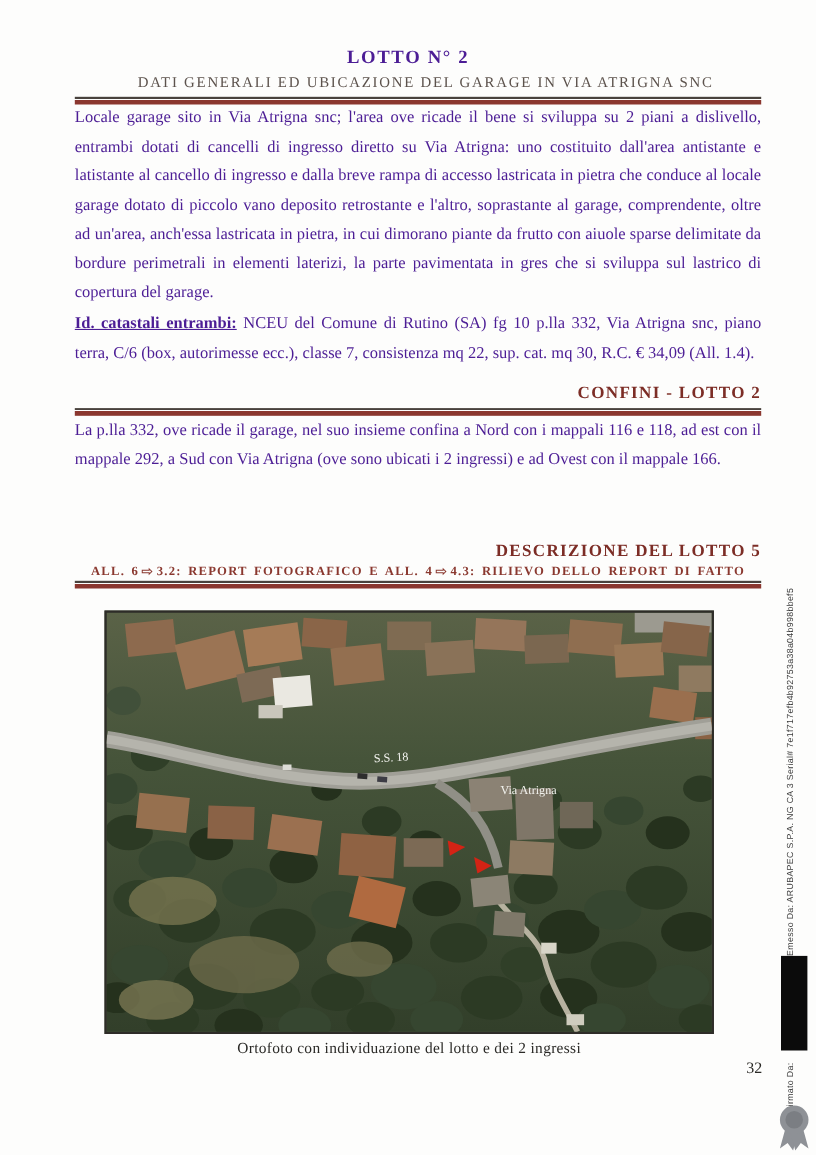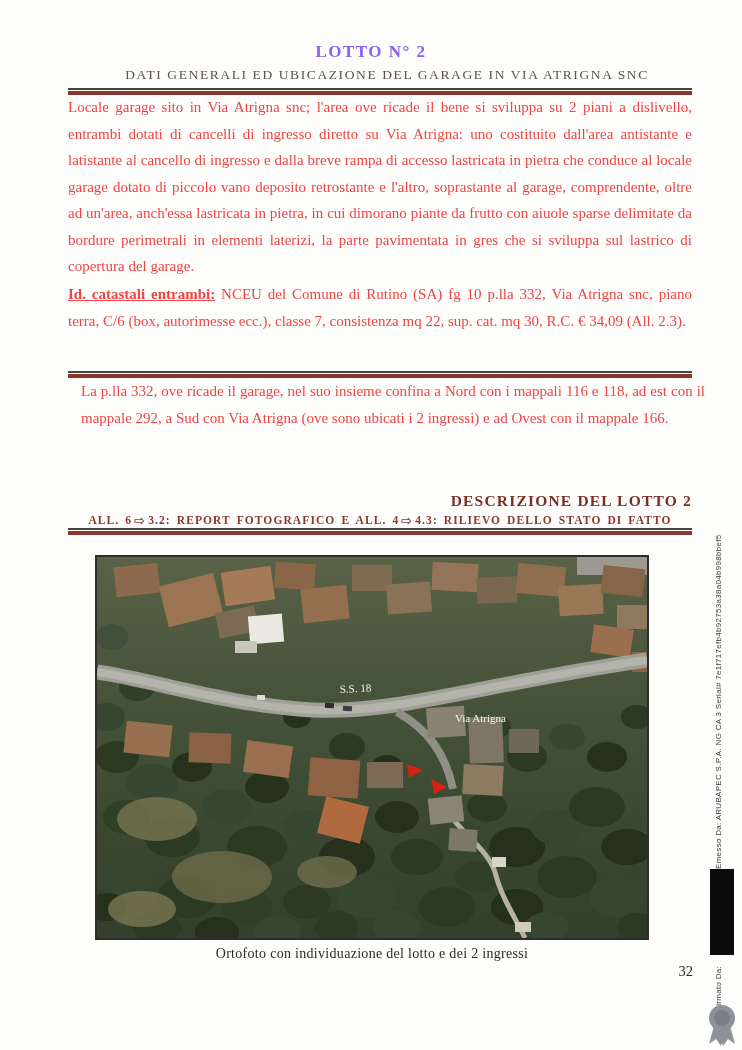--- a/index.html
+++ b/index.html
@@ -4,33 +4,33 @@
 <style>
   html,body{margin:0;padding:0;background:#e8e8e8;}
   .page{
     position:relative;width:742px;height:1050px;margin:0 auto;
     background:#fdfdfc;overflow:hidden;
     font-family:"Liberation Serif", serif;color:#242321;
   }
   .abs{position:absolute;}
   .title{
     top:42px;left:0;width:742px;text-align:center;
-    font-size:17px;font-weight:bold;color:#8b5cf6;letter-spacing:1.5px;
+    font-size:17px;font-weight:bold;color:#4c1d95;letter-spacing:1.5px;
   }
   .subtitle{
     top:67px;left:0;width:742px;text-align:center;
     font-size:13.5px;font-weight:normal;color:#5c524c;letter-spacing:1.6px;padding-left:16px;
   }
   .double-rule{
     left:68px;width:624px;height:7px;
     background:linear-gradient(#49423d 0 2px,#fdfdfc 2px 3px,#8b372f 3px 7px);
   }
   .body-par{
     left:68px;width:624px;margin:0;text-align:justify;
-    font-size:15px;line-height:26.5px;color:#ef4444;
+    font-size:15px;line-height:26.5px;color:#4c1d95;
   }
   .lead-label{font-weight:bold;text-decoration:underline;}
   .h-right{
     left:68px;width:624px;text-align:right;
     font-size:15.5px;font-weight:bold;color:#7c2d26;letter-spacing:1.2px;
   }
   .allegati{
     left:68px;width:624px;text-align:center;
     font-size:11.5px;font-weight:bold;color:#8a382f;letter-spacing:1.1px;word-spacing:2px;
     white-space:nowrap;
@@ -76,29 +76,30 @@
 <body>
 
 <div class="page">
 
   <div class="abs title">LOTTO N° 2</div>
   <div class="abs subtitle">DATI GENERALI ED UBICAZIONE DEL GARAGE IN VIA ATRIGNA SNC</div>
   <div class="abs double-rule" style="top:88px;"></div>
 
   <p class="abs body-par" style="top:94px;">Locale garage sito in Via Atrigna snc; l'area ove ricade il bene si sviluppa su 2 piani a dislivello, entrambi dotati di cancelli di ingresso diretto su Via Atrigna: uno costituito dall'area antistante e latistante al cancello di ingresso e dalla breve rampa di accesso lastricata in pietra che conduce al locale garage dotato di piccolo vano deposito retrostante e l'altro, soprastante al garage, comprendente, oltre ad un'area, anch'essa lastricata in pietra, in cui dimorano piante da frutto con aiuole sparse delimitate da bordure perimetrali in elementi laterizi, la parte pavimentata in gres che si sviluppa sul lastrico di copertura del garage.</p>
 
-  <p class="abs body-par" style="top:281px;"><span class="lead-label">Id. catastali entrambi:</span><span> NCEU del Comune di Rutino (SA) fg 10 p.lla 332, Via Atrigna snc, piano terra, C/6 (box, autorimesse ecc.), classe 7, consistenza mq 22, sup. cat. mq 30, R.C. € 34,09 (All. 2.3).</span></p>
-
+  <p class="abs body-par" style="top:281px;"><span class="lead-label">Id. catastali entrambi:</span><span> NCEU del Comune di Rutino (SA) fg 10 p.lla 332, Via Atrigna snc, piano terra, C/6 (box, autorimesse ecc.), classe 7, consistenza mq 22, sup. cat. mq 30, R.C. € 34,09 (All. 1.4).</span></p>
+
+  <div class="abs h-right" style="top:349px;">CONFINI - LOTTO 2</div>
   <div class="abs double-rule" style="top:371px;"></div>
 
-  <p class="abs body-par" style="top:378px;margin-left:13px;">La p.lla 332, ove ricade il garage, nel suo insieme confina a Nord con i mappali 116 e 118, ad est con il mappale 292, a Sud con Via Atrigna (ove sono ubicati i 2 ingressi) e ad Ovest con il mappale 166.</p>
-
-  <div class="abs h-right" style="top:492px;">DESCRIZIONE DEL LOTTO 2</div>
-
-  <div class="abs allegati" style="top:513px;"><span>ALL. 6</span><span class="arrow">⇨</span><span>3.2: REPORT FOTOGRAFICO E ALL. 4</span><span class="arrow">⇨</span><span>4.3: RILIEVO DELLO STATO DI FATTO</span></div>
+  <p class="abs body-par" style="top:378px;">La p.lla 332, ove ricade il garage, nel suo insieme confina a Nord con i mappali 116 e 118, ad est con il mappale 292, a Sud con Via Atrigna (ove sono ubicati i 2 ingressi) e ad Ovest con il mappale 166.</p>
+
+  <div class="abs h-right" style="top:492px;">DESCRIZIONE DEL LOTTO 5</div>
+
+  <div class="abs allegati" style="top:513px;"><span>ALL. 6</span><span class="arrow">⇨</span><span>3.2: REPORT FOTOGRAFICO E ALL. 4</span><span class="arrow">⇨</span><span>4.3: RILIEVO DELLO REPORT DI FATTO</span></div>
 
   <div class="abs double-rule" style="top:528px;"></div>
 
 
   <div class="abs map-frame">
     <svg width="550" height="381" viewBox="0 0 550 381">
       <defs>
         <linearGradient id="gbg" x1="0" y1="0" x2="0" y2="1">
           <stop offset="0" stop-color="#5a6247"></stop>
           <stop offset="0.35" stop-color="#46543a"></stop>

